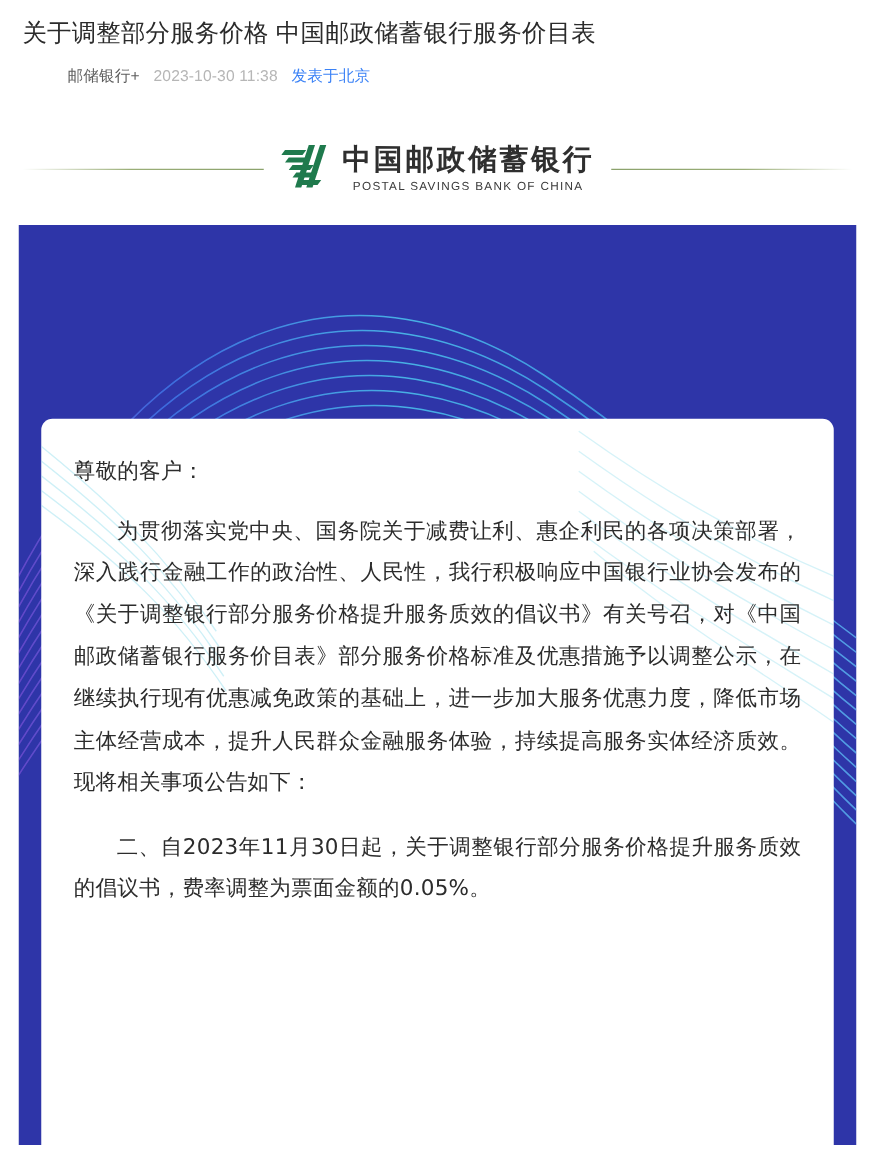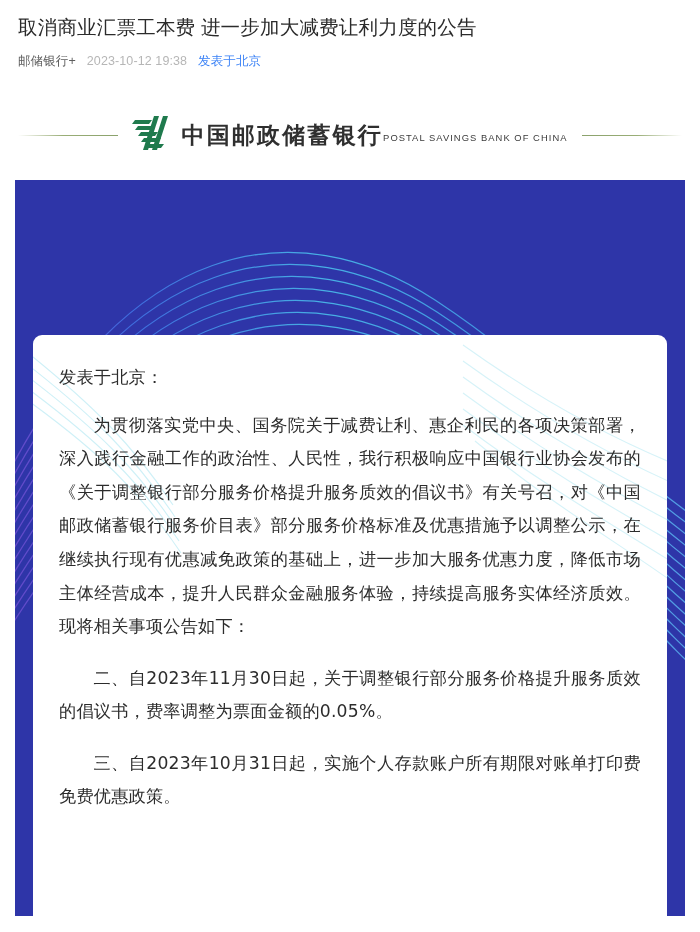--- a/index.html
+++ b/index.html
@@ -33,20 +33,21 @@
     font-size: 12.5px;
     color: #b2b2b2;
     display: flex;
     align-items: baseline;
     gap: 11px;
     letter-spacing: 0.1px;
   }
   .byline .account {
     color: #5d5d5d;
     font-size: 12.5px;
+    margin-left: 36px;
   }
   .byline .timestamp { color: #b6b6b6; }
   .byline .location  { color: #3b82f6; }
 
   
   .logo-band {
     margin-top: 34px;
     height: 62px;
     display: flex;
     align-items: center;
@@ -67,21 +68,21 @@
   }
   .logo-wrap {
     display: flex;
     align-items: center;
     gap: 9px;
     padding: 0 14px;
   }
   .logo-mark { flex: 0 0 auto; }
   .logo-text-block {
     display: flex;
-    flex-direction: row;
+    flex-direction: column;
     align-items: center;
     line-height: 1;
   }
   .logo-cn {
     font-size: 23px;
     font-weight: 700;
     color: #2f2f2f;
     letter-spacing: 2.2px;
     font-family: "DejaVu Sans", "Liberation Sans", sans-serif;
   }
@@ -142,24 +143,24 @@
     letter-spacing: 0.2px;
     font-family: "DejaVu Sans", "Liberation Sans", sans-serif;
   }
   .para.indent { text-indent: 2em; }
   .para.salutation { margin-bottom: 14px; }
 </style>
 </head>
 <body>
 
 <div class="article-header">
-  <h1 class="article-title">取消商业汇票工本费 进一步加大减费让利力度的公告</h1>
+  <h1 class="article-title">关于调整部分服务价格 中国邮政储蓄银行服务价目表</h1>
   <div class="byline">
     <span class="account">邮储银行+</span>
-    <span class="timestamp">2023-10-12 19:38</span>
+    <span class="timestamp">2023-10-30 11:38</span>
     <span class="location">发表于北京</span>
   </div>
 </div>
 
 <div class="logo-band">
   <div class="rule rule-left"></div>
   <div class="logo-wrap">
     <span class="logo-mark">
       <svg width="40" height="38" viewBox="0 0 40 38" aria-hidden="true">
         <g fill="#1f7a4d">
@@ -226,20 +227,19 @@
         <path d="M430 26 C 502 78, 572 118, 644 150"></path>
         <path d="M430 42 C 504 96, 574 136, 644 170"></path>
         <path d="M430 58 C 506 114, 576 154, 644 190"></path>
         <path d="M430 74 C 508 132, 578 172, 644 210"></path>
         <path d="M430 90 C 510 150, 580 190, 644 230"></path>
         <path d="M442 106 C 516 168, 586 208, 644 250"></path>
       </g>
     </svg>
 
     <div class="card-body">
-      <p class="para salutation">发表于北京：</p>
+      <p class="para salutation">尊敬的客户：</p>
       <p class="para indent">为贯彻落实党中央、国务院关于减费让利、惠企利民的各项决策部署，深入践行金融工作的政治性、人民性，我行积极响应中国银行业协会发布的《关于调整银行部分服务价格提升服务质效的倡议书》有关号召，对《中国邮政储蓄银行服务价目表》部分服务价格标准及优惠措施予以调整公示，在继续执行现有优惠减免政策的基础上，进一步加大服务优惠力度，降低市场主体经营成本，提升人民群众金融服务体验，持续提高服务实体经济质效。现将相关事项公告如下：</p>
       <p class="para indent">二、自2023年11月30日起，关于调整银行部分服务价格提升服务质效的倡议书，费率调整为票面金额的0.05%。</p>
-      <p class="para indent">三、自2023年10月31日起，实施个人存款账户所有期限对账单打印费免费优惠政策。</p>
 
     </div>
   </div>
 </div>
 
 </body></html>

